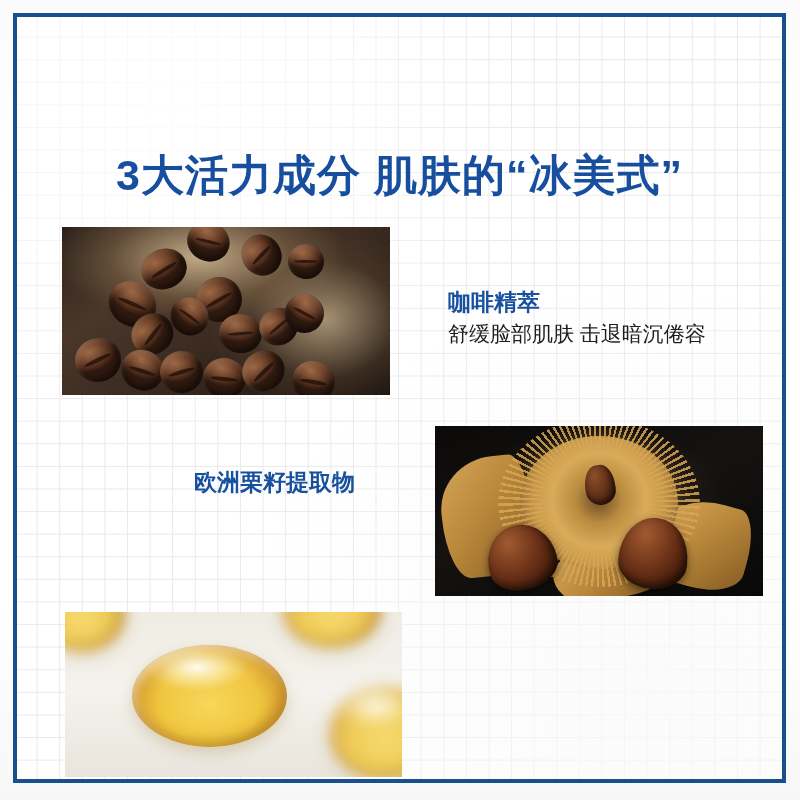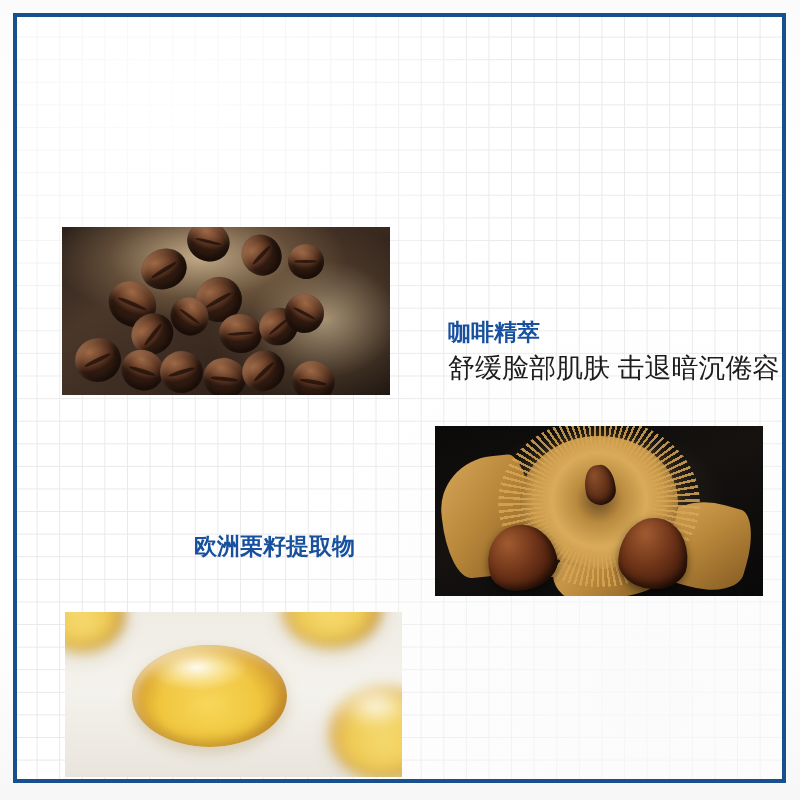--- a/index.html
+++ b/index.html
@@ -197,48 +197,48 @@
   
   .txt {
     position: absolute;
   }
   .txt .head {
     font-size: 23px;
     font-weight: bold;
     color: #17509e;
     line-height: 1.35;
     white-space: nowrap;
-    margin-top: 30px;
   }
   .txt .desc {
-    font-size: 27px;
+    font-size: 21px;
     color: #1c1c1c;
     line-height: 1.5;
     white-space: nowrap;
   }
 
   .txt-coffee  { left: 431px; top: 270px; text-align: left; }
-  .txt-chestnut{ right: 427px; top: 484px; text-align: right; }
+  .txt-chestnut{ right: 427px; top: 450px; text-align: right; }
   .txt-vitamin { left: 431px; top: 634px; text-align: left; }
 
   .txt-chestnut .head, .txt-chestnut .desc { text-align: right; }
 </style>
 </head>
 <body>
 
 <div class="page">
 
   <div class="outer-bg"></div>
 
   <div class="frame">
     <div class="grid"></div>
     <div class="paper-noise"></div>
 
     <div class="content">
 
+      <div class="title">3大活力成分 肌肤的“冰美式”</div>
 
       <div class="photo photo-coffee">
         <div class="inner">
           <div class="bean" style="left:38%;top:-3%;width:13%;height:23%;transform:rotate(25deg);"></div>
           <div class="bean" style="left:55%;top:4%;width:12%;height:25%;transform:rotate(-35deg);"></div>
           <div class="bean" style="left:69%;top:10%;width:11%;height:21%;transform:rotate(12deg);"></div>
           <div class="bean" style="left:24%;top:13%;width:14%;height:24%;transform:rotate(-20deg);"></div>
           <div class="bean" style="left:14%;top:33%;width:15%;height:26%;transform:rotate(35deg);"></div>
           <div class="bean" style="left:41%;top:30%;width:14%;height:27%;transform:rotate(-18deg);"></div>
           <div class="bean" style="left:33%;top:42%;width:12%;height:22%;transform:rotate(48deg);"></div>

